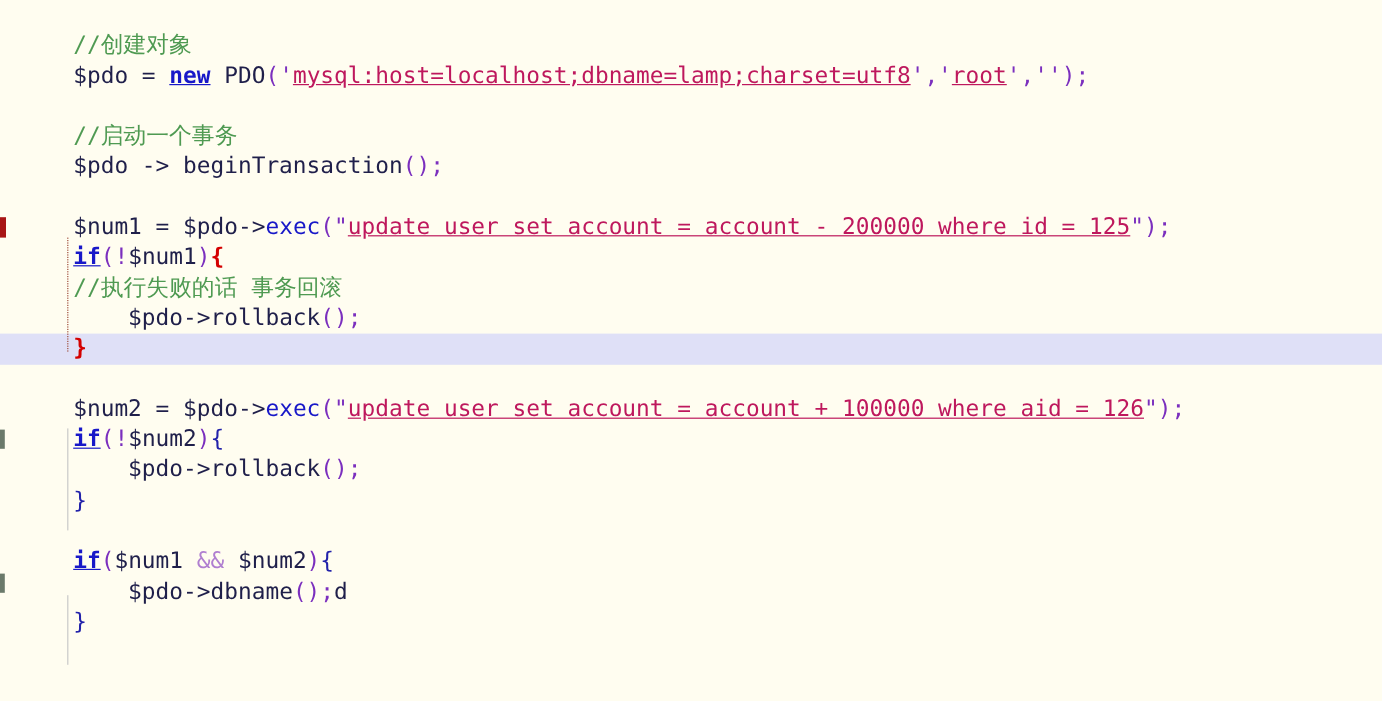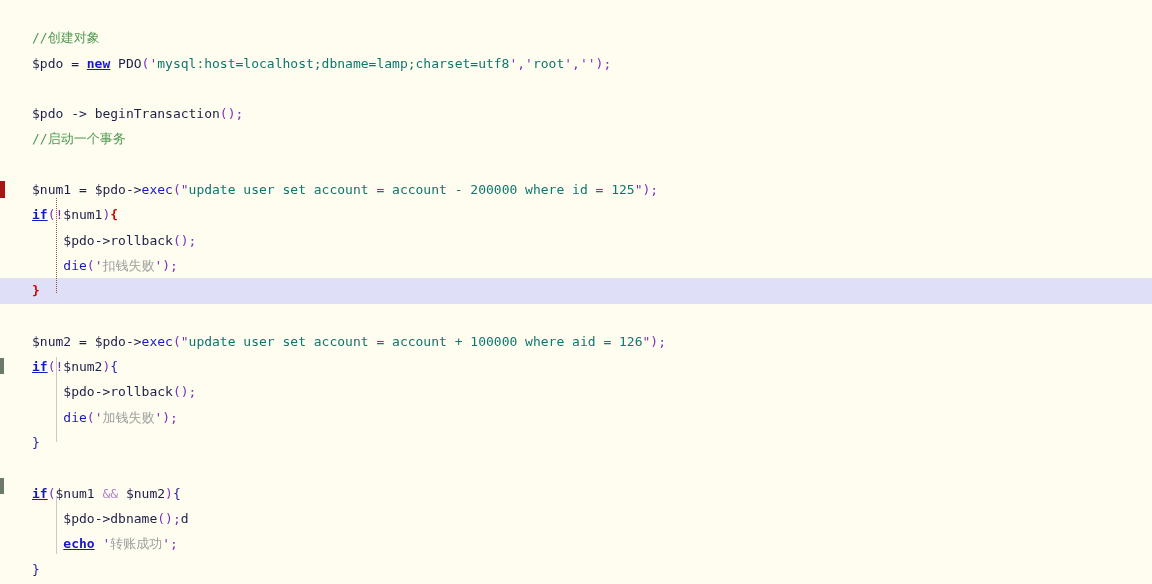--- a/index.html
+++ b/index.html
@@ -45,22 +45,22 @@
     left: 0;
     top: 0;
     width: 1152px;
     height: 584px;
   }
   .line {
     position: relative;
     height: 25.3px;
     line-height: 25.3px;
     white-space: pre;
-    font-size: 13px;
-    padding-left: 32px;
+    font-size: 19px;
+    padding-left: 61px;
     color: #1f1f4a;
   }
   .line.current {
     background: #dfe0f7;
     box-shadow: 0 0 0 0 #dfe0f7;
   }
   .line.current::before {
     content: "";
     position: absolute;
     left: -55px;
@@ -81,21 +81,21 @@
   .guide.solid {
     border-left: 1px solid #c9c9c9;
   }
 
   
   .cmt   { color: #4f9a52; }
   .var   { color: #1f1f4a; }
   .kw    { color: #1818c8; font-weight: bold; text-decoration: underline; }
   .fn    { color: #1818c8; font-weight: normal; }
   .punc  { color: #7b2fbe; }
-  .str   { color: #0f766e; }
+  .str   { color: #be185d; text-decoration: underline; }
   .strcn { color: #9e9e9e; }
   .plain { color: #1f1f4a; }
   .op    { color: #1f1f4a; }
   .opand { color: #b07fd0; }
   .brace-red   { color: #d40000; font-weight: bold; }
   .brace-blue  { color: #2222aa; }
 </style>
 </head>
 <body>
 
@@ -114,53 +114,51 @@
     <div class="guide solid" style="left:56px; top:496px; height:58px;"></div>
 
     <div class="line"><span></span></div>
 
     <div class="line"><span class="cmt">//创建对象</span></div>
 
     <div class="line"><span class="var">$pdo</span><span class="op"> = </span><span class="kw">new</span><span class="plain"> PDO</span><span class="punc">(</span><span class="punc">'</span><span class="str">mysql:host=localhost;dbname=lamp;charset=utf8</span><span class="punc">'</span><span class="punc">,</span><span class="punc">'</span><span class="str">root</span><span class="punc">'</span><span class="punc">,</span><span class="punc">'</span><span class="str"></span><span class="punc">'</span><span class="punc">)</span><span class="punc">;</span></div>
 
     <div class="line"><span></span></div>
 
+    <div class="line"><span class="cmt">//启动一个事务</span></div>
+
     <div class="line"><span class="var">$pdo</span><span class="op"> -&gt; </span><span class="plain">beginTransaction</span><span class="punc">()</span><span class="punc">;</span></div>
-
-    <div class="line"><span class="cmt">//启动一个事务</span></div>
 
     <div class="line"><span></span></div>
 
     <div class="line"><span class="var">$num1</span><span class="op"> = </span><span class="var">$pdo</span><span class="op">-&gt;</span><span class="fn">exec</span><span class="punc">(</span><span class="punc">"</span><span class="str">update user set account = account - 200000 where id = 125</span><span class="punc">"</span><span class="punc">)</span><span class="punc">;</span></div>
 
     <div class="line"><span class="kw">if</span><span class="punc">(</span><span class="punc">!</span><span class="var">$num1</span><span class="punc">)</span><span class="brace-red">{</span></div>
 
+    <div class="line"><span class="cmt">//执行失败的话 事务回滚</span></div>
 
     <div class="line"><span class="plain">    </span><span class="var">$pdo</span><span class="op">-&gt;</span><span class="plain">rollback</span><span class="punc">()</span><span class="punc">;</span></div>
 
-    <div class="line"><span class="plain">    </span><span class="fn">die</span><span class="punc">(</span><span class="punc">'</span><span class="strcn">扣钱失败</span><span class="punc">'</span><span class="punc">)</span><span class="punc">;</span></div>
 
     <div class="line current"><span class="brace-red">}</span></div>
 
     <div class="line"><span></span></div>
 
     <div class="line"><span class="var">$num2</span><span class="op"> = </span><span class="var">$pdo</span><span class="op">-&gt;</span><span class="fn">exec</span><span class="punc">(</span><span class="punc">"</span><span class="str">update user set account = account + 100000 where aid = 126</span><span class="punc">"</span><span class="punc">)</span><span class="punc">;</span></div>
 
     <div class="line"><span class="kw">if</span><span class="punc">(</span><span class="punc">!</span><span class="var">$num2</span><span class="punc">)</span><span class="brace-blue">{</span></div>
 
     <div class="line"><span class="plain">    </span><span class="var">$pdo</span><span class="op">-&gt;</span><span class="plain">rollback</span><span class="punc">()</span><span class="punc">;</span></div>
 
-    <div class="line"><span class="plain">    </span><span class="fn">die</span><span class="punc">(</span><span class="punc">'</span><span class="strcn">加钱失败</span><span class="punc">'</span><span class="punc">)</span><span class="punc">;</span></div>
 
     <div class="line"><span class="brace-blue">}</span></div>
 
     <div class="line"><span></span></div>
 
     <div class="line"><span class="kw">if</span><span class="punc">(</span><span class="var">$num1</span><span class="opand"> &amp;&amp; </span><span class="var">$num2</span><span class="punc">)</span><span class="brace-blue">{</span></div>
 
     <div class="line"><span class="plain">    </span><span class="var">$pdo</span><span class="op">-&gt;</span><span class="plain">dbname</span><span class="punc">()</span><span class="punc">;</span><span class="plain">d</span></div>
 
-    <div class="line"><span class="plain">    </span><span class="kw">echo</span><span class="plain"> </span><span class="punc">'</span><span class="strcn">转账成功</span><span class="punc">'</span><span class="punc">;</span></div>
 
     <div class="line"><span class="brace-blue">}</span></div>
 
   </div>
 </div>
 
 </body></html>

